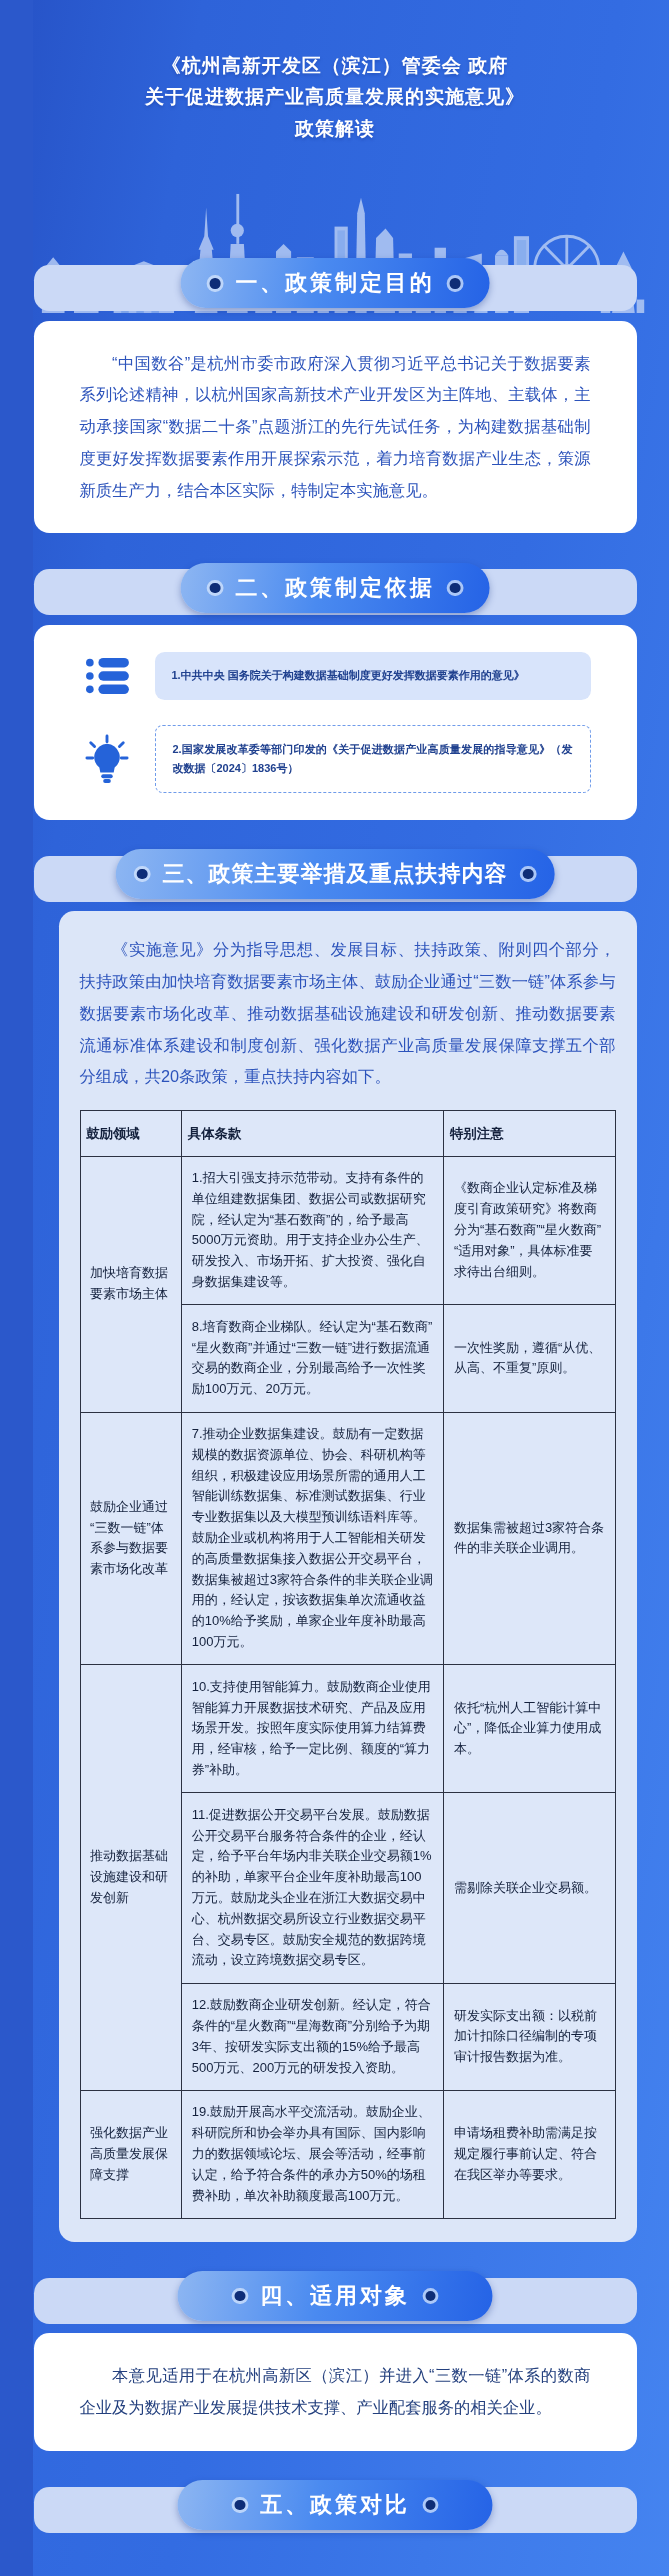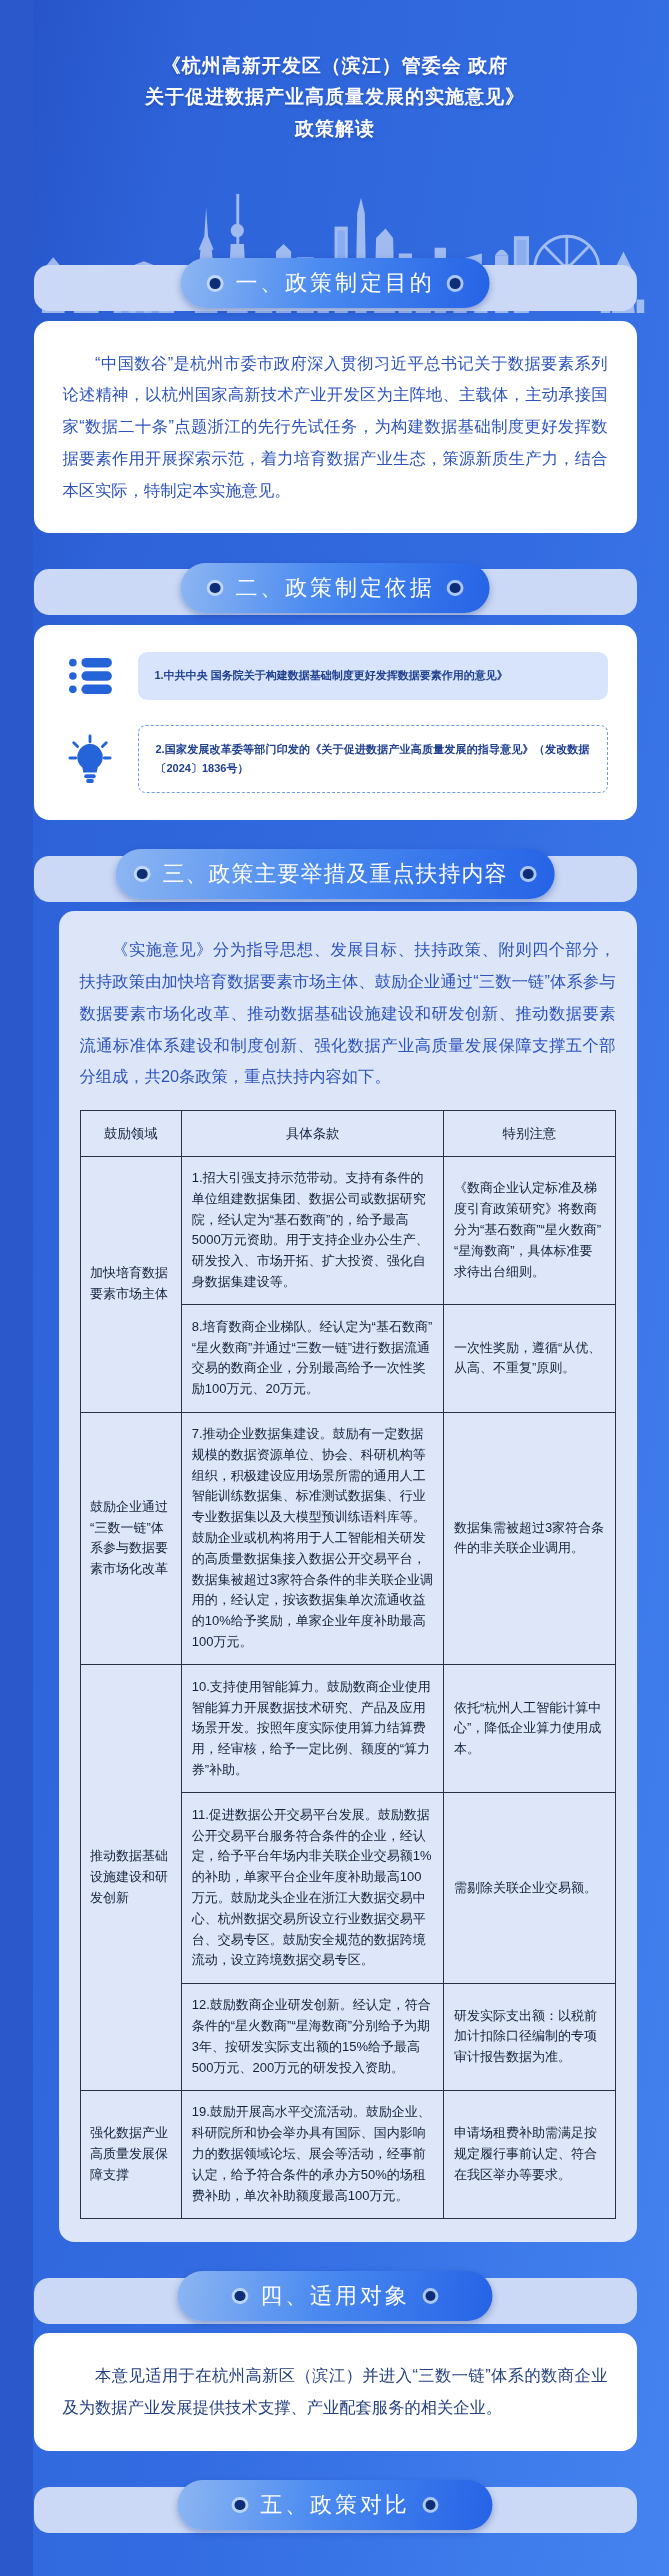--- a/index.html
+++ b/index.html
@@ -31,27 +31,27 @@
     position:relative; height:46px; background:#cbd9f6; border-radius:15.3px;
     margin-bottom:9.6px;
   }
   .pill{
     position:absolute; top:-6.7px; left:50%; transform:translateX(-50%);
     height:50px; display:flex; align-items:center; gap:15.3px;
     padding:0 29px; border-radius:27px; white-space:nowrap;
     background:linear-gradient(100deg,#8db6f2 0%,#4a8af0 45%,#2563e6 100%);
     box-shadow:0 2.9px 7.7px rgba(16,45,130,.35);
   }
-  .pill .t{ color:#ffffff; font-size:22px; font-weight:400; letter-spacing:2.9px; }
+  .pill .t{ color:#ffffff; font-size:22px; font-weight:700; letter-spacing:2.9px; }
   .dot{
     width:10.5px; height:10.5px; border-radius:50%; background:#0e2d77;
     box-shadow:0 0 0 2.9px rgba(214,230,252,.75); flex:0 0 auto;
   }
   .card{
-    background:#ffffff; border-radius:15.3px; padding:27px 29px;
+    background:#ffffff; border-radius:15.3px; padding:27px 46px;
   }
   .card--tint{ background:#dce6f8; padding:23px 21px;margin-left:25px; }
 
   
   .para{ font-size:16.3px; line-height:1.95; text-align:justify; text-indent:2em; }
   .para--blue{ color:#2c53bb; }
   .para--navy{ color:#24407e; }
 
   
   .basis-row{ display:flex; align-items:center; gap:21px; }
@@ -67,21 +67,21 @@
 
   
   table.policy{
     width:100%; border-collapse:collapse; margin-top:17px;
     background:#dde7f9; border:1.9px solid #2b3142;
   }
   table.policy th, table.policy td{
     border:1.9px solid #2b3142; vertical-align:middle;
     font-size:13px; line-height:1.6; color:#13203c; text-align:left;
   }
-  table.policy th{ font-size:13.4px; font-weight:400; text-align:center; padding:11.5px 5.7px; }
+  table.policy th{ font-size:13.4px; font-weight:700; text-align:left; padding:11.5px 5.7px; }
   table.policy td{ padding:11.5px 9.6px; }
   td.area{ width:19%; padding:11.5px 7.7px; }
   td.clause{ width:49%; }
   td.note{ width:32%; }
 </style>
 </head>
 <body>
 
 <div class="wrap">
 
@@ -227,21 +227,21 @@
           <tr>
             <th>鼓励领域</th>
             <th>具体条款</th>
             <th>特别注意</th>
           </tr>
         </thead>
         <tbody>
           <tr>
             <td class="area" rowspan="2">加快培育数据要素市场主体</td>
             <td class="clause">1.招大引强支持示范带动。支持有条件的单位组建数据集团、数据公司或数据研究院，经认定为“基石数商”的，给予最高5000万元资助。用于支持企业办公生产、研发投入、市场开拓、扩大投资、强化自身数据集建设等。</td>
-            <td class="note">《数商企业认定标准及梯度引育政策研究》将数商分为“基石数商”“星火数商”“星海数商”，具体标准要求待出台细则。</td>
+            <td class="note">《数商企业认定标准及梯度引育政策研究》将数商分为“基石数商”“星火数商”“适用对象”，具体标准要求待出台细则。</td>
           </tr>
           <tr>
             <td class="clause">8.培育数商企业梯队。经认定为“基石数商”“星火数商”并通过“三数一链”进行数据流通交易的数商企业，分别最高给予一次性奖励100万元、20万元。</td>
             <td class="note">一次性奖励，遵循“从优、从高、不重复”原则。</td>
           </tr>
           <tr>
             <td class="area">鼓励企业通过“三数一链”体系参与数据要素市场化改革</td>
             <td class="clause">7.推动企业数据集建设。鼓励有一定数据规模的数据资源单位、协会、科研机构等组织，积极建设应用场景所需的通用人工智能训练数据集、标准测试数据集、行业专业数据集以及大模型预训练语料库等。鼓励企业或机构将用于人工智能相关研发的高质量数据集接入数据公开交易平台，数据集被超过3家符合条件的非关联企业调用的，经认定，按该数据集单次流通收益的10%给予奖励，单家企业年度补助最高100万元。</td>
             <td class="note">数据集需被超过3家符合条件的非关联企业调用。</td>
           </tr>

